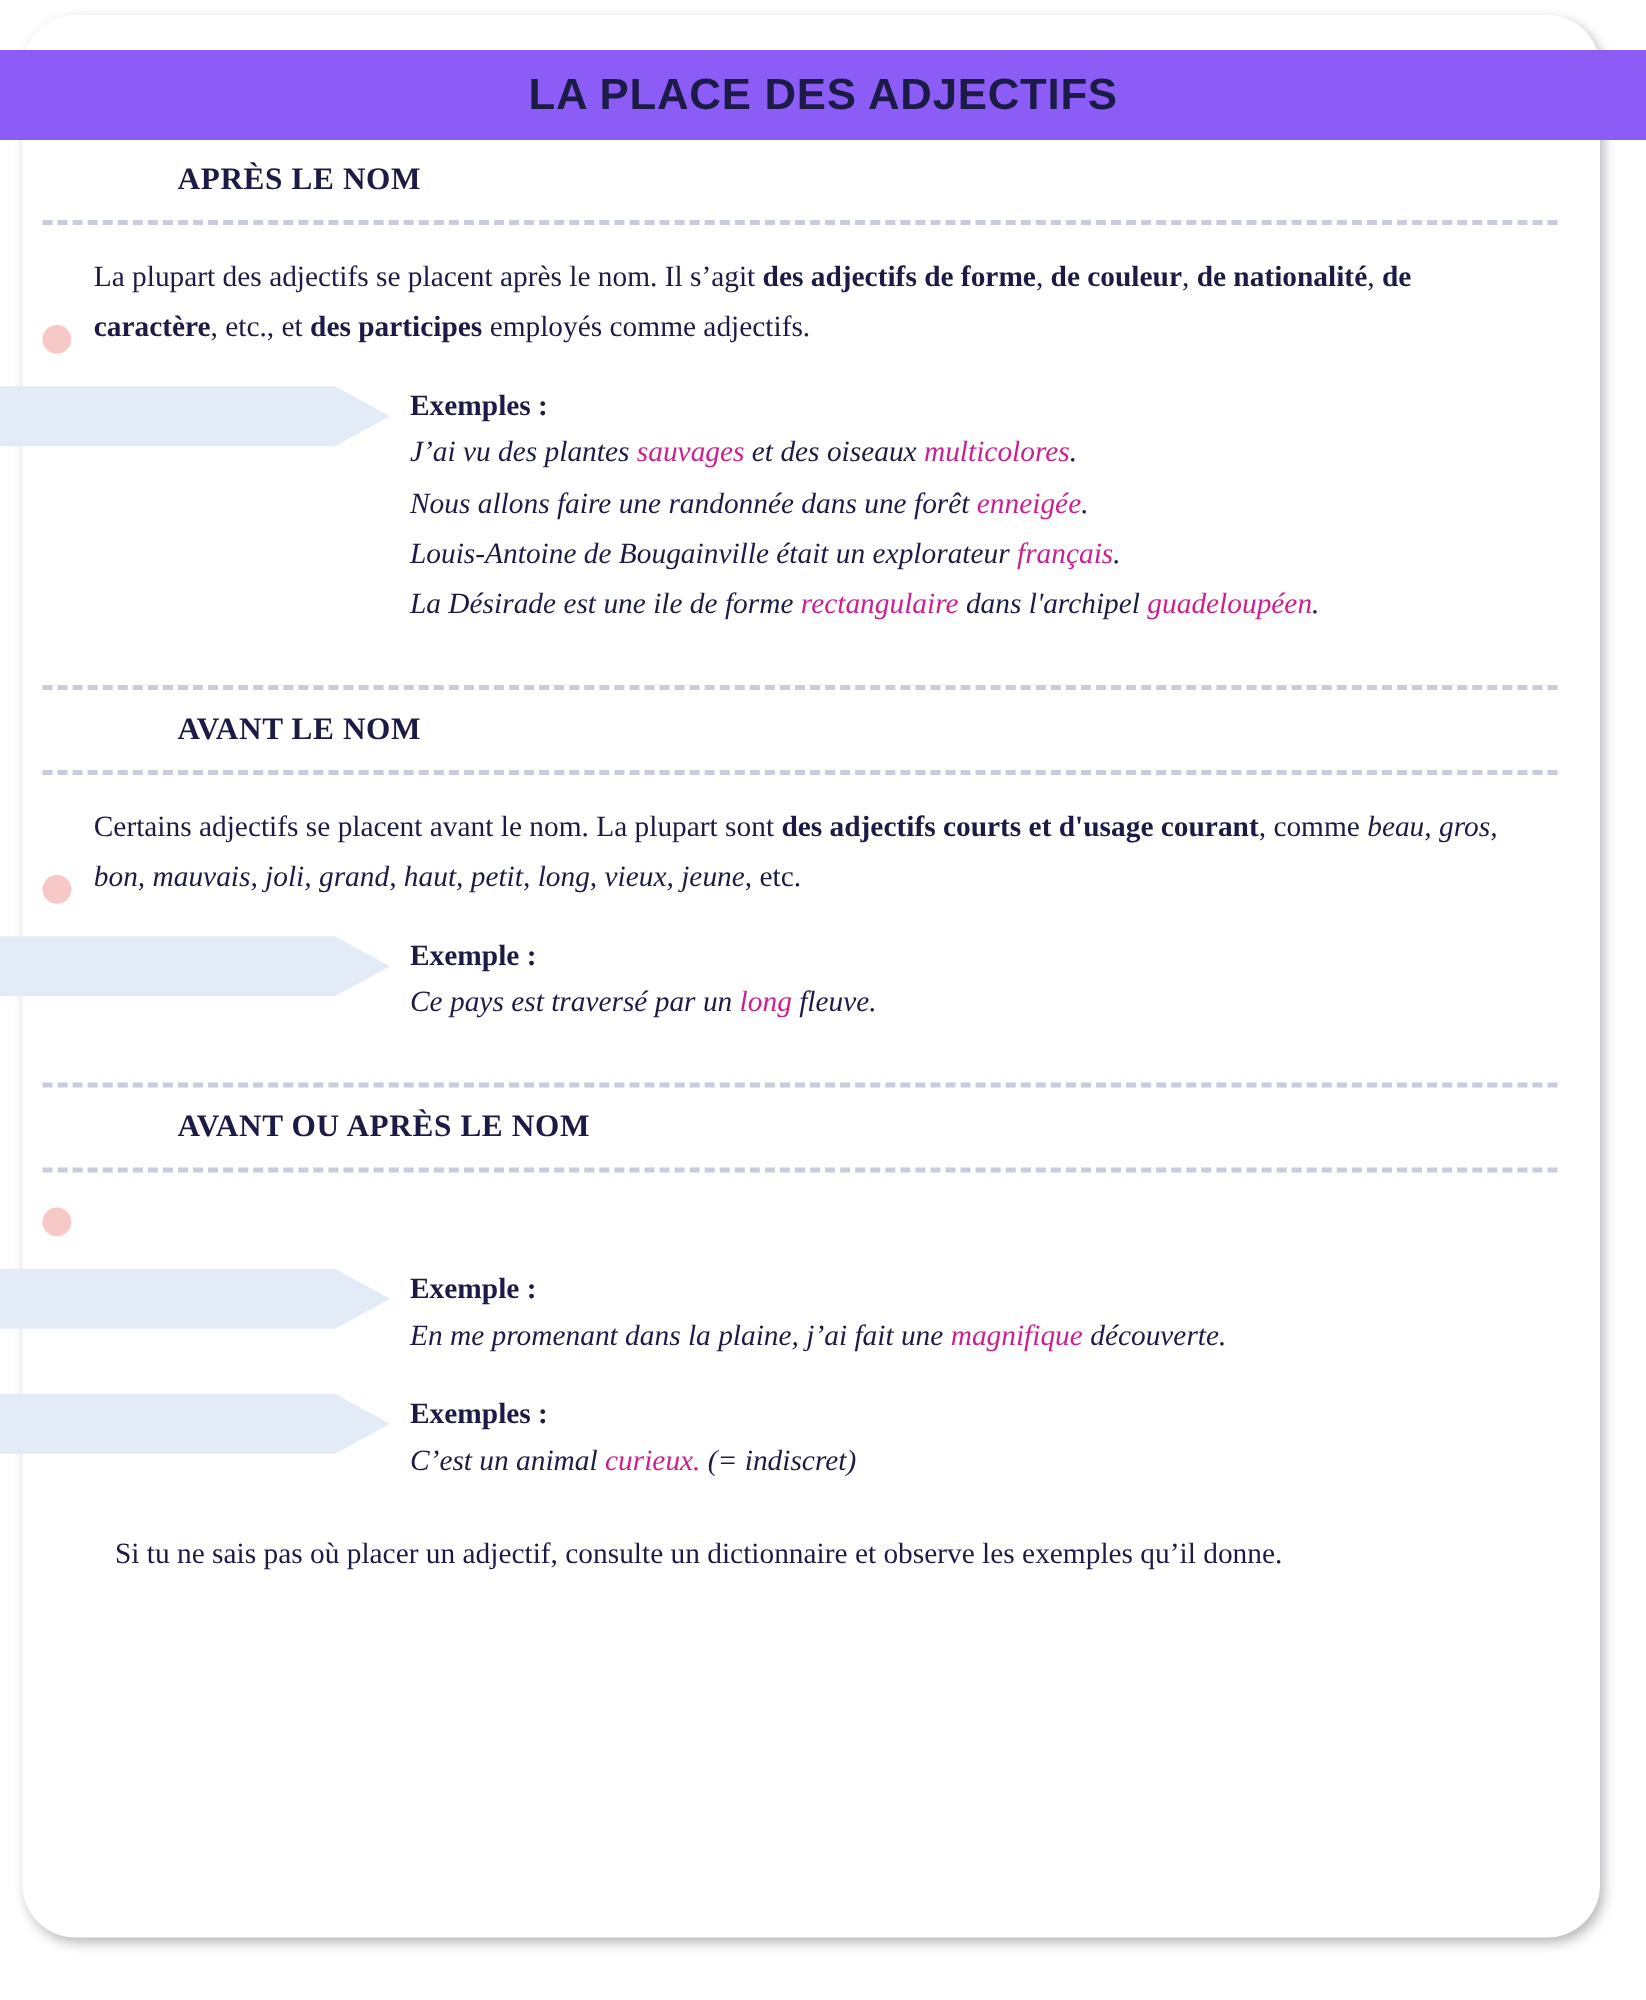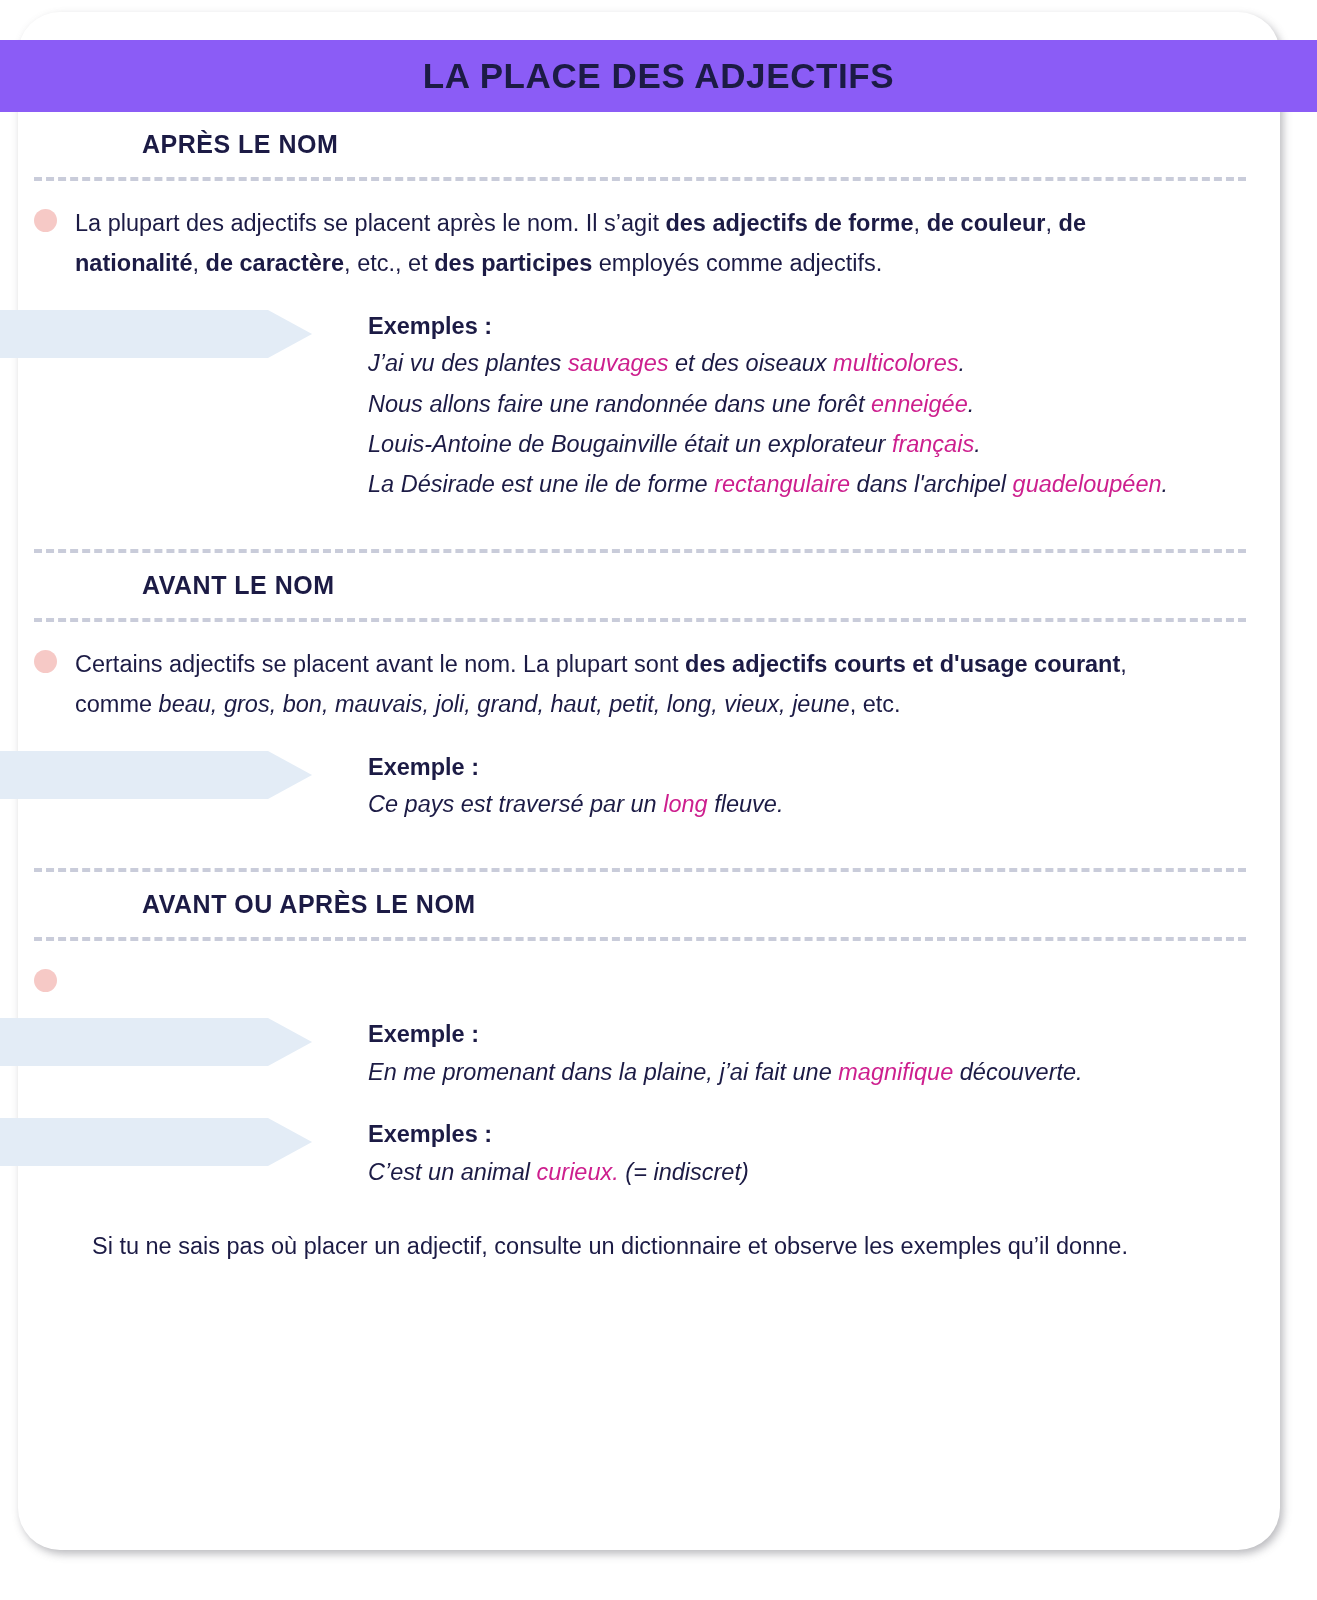--- a/index.html
+++ b/index.html
@@ -50,20 +50,21 @@
     font-family: "Liberation Sans", sans-serif;
   }
 
   
   .content {
     position: absolute;
     left: 0;
     top: 112px;
     width: 1317px;
     z-index: 3;
+    font-family: Liberation Serif, serif;
   }
 
   
   .rule {
     height: 0;
     border-top: 4px dashed #c9ccda;
     margin: 0 34px 0 34px;
     width: 1212px;
   }
 
@@ -72,21 +73,21 @@
     font-size: 25px;
     font-weight: 600;
     letter-spacing: 0.5px;
     color: #1c1b45;
     padding: 18px 0 18px 142px;
   }
 
   
   .bullet-row {
     display: flex;
-    align-items: flex-start;
+    align-items: flex-end;
     padding: 22px 110px 0 34px;
   }
   .dot {
     flex: 0 0 auto;
     width: 23px;
     height: 23px;
     border-radius: 50%;
     background: #f6c9c6;
     margin-top: 6px;
     margin-right: 18px;
@@ -124,21 +125,20 @@
     position: absolute;
     left: 268px; top: 0;
     width: 0; height: 0;
     border-top: 24px solid transparent;
     border-bottom: 24px solid transparent;
     border-left: 44px solid #e3ecf6;
   }
   .ex-text {
     padding-left: 328px;
     padding-right: 90px;
-    margin-left: 40px;
   }
   .ex-label {
     font-size: 23.5px;
     font-weight: 600;
     color: #1c1b45;
     line-height: 1.42;
   }
   .ex-line {
     font-size: 23.5px;
     font-style: italic;

